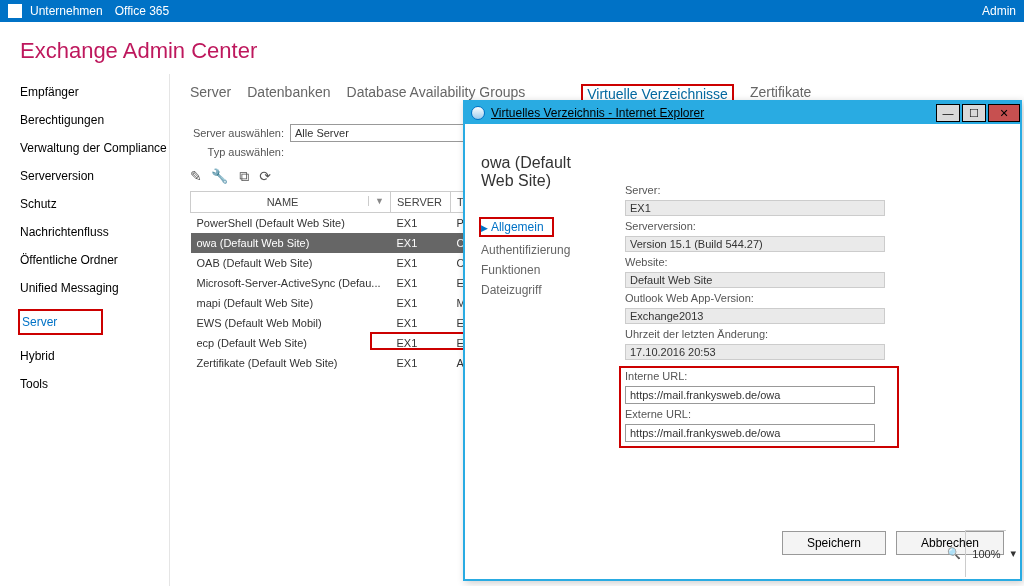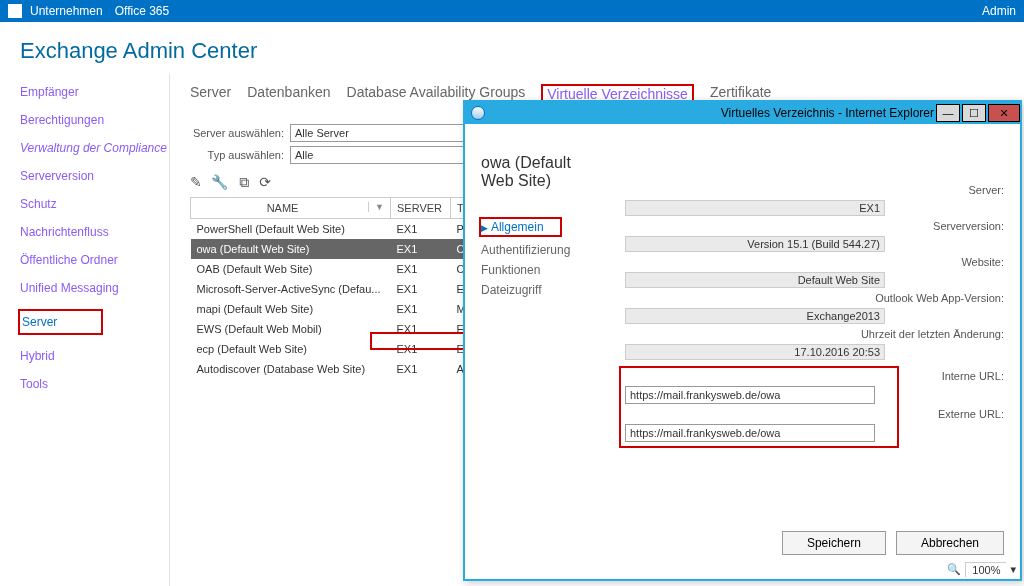--- a/index.html
+++ b/index.html
@@ -3,33 +3,33 @@
 <meta charset="utf-8">
 <style>
   * { box-sizing: border-box; margin: 0; padding: 0; }
   body { font-family: "Segoe UI", Arial, sans-serif; font-size: 12px; color: #333; background: #fff; width: 1024px; height: 586px; overflow: hidden; position: relative; }
 
   .topbar { background: #0072c6; color: #fff; height: 22px; display: flex; align-items: center; padding: 0 8px; font-size: 12px; }
   .topbar .logo { width: 14px; height: 14px; background: #fff; margin-right: 8px; display: inline-block; }
   .topbar .company { margin-right: 12px; }
   .topbar .spacer { flex: 1; }
 
-  .eac-title { color: #0369a1; font-size: 22px; font-weight: 300; padding: 16px 20px 10px 20px; display: block; width: 100%; }
+  .eac-title { color: #be185d; font-size: 22px; font-weight: 300; padding: 16px 20px 10px 20px; display: block; width: 100%; }
 
   .content { display: flex; }
   .sidebar { width: 170px; padding: 4px 0 0 20px; border-right: 1px solid #e5e5e5; height: 520px; }
-  .sidebar .item { padding: 7px 0; color: #8b5cf6; cursor: pointer; font-size: 12px; }
-  .sidebar .item.twoline { line-height: 1.2; font-style: italic; }
+  .sidebar .item { padding: 7px 0; color: #000000; cursor: pointer; font-size: 12px; }
+  .sidebar .item.twoline { line-height: 1.2; }
   .sidebar .item.selected { color: #0072c6; }
   .sidebar .sel-box { border: 2px solid #c00; display: inline-block; padding: 4px 44px 4px 2px; margin-left:-2px;}
 
   .main { flex: 1; padding: 10px 20px; position: relative; }
   .tabs { display: flex; gap: 16px; color: #666; font-size: 14px; margin-bottom: 20px; }
   .tabs .tab { cursor: pointer; }
-  .tabs .tab.active { color: #8b5cf6; }
+  .tabs .tab.active { color: #0369a1; margin-left: 40px; }
   .tabs .hl { border: 2px solid #c00; padding: 0 4px; }
 
   .filters { margin-bottom: 10px; }
   .filters .row { display: flex; align-items: center; margin-bottom: 4px; font-size: 11px; }
   .filters label { width: 100px; text-align: right; padding-right: 6px; color: #555; }
   .filters .sel { border: 1px solid #999; height: 18px; width: 200px; padding: 0 4px; font-size: 11px; display:flex; align-items:center; color:#333;}
 
   .toolbar { margin: 6px 0; display: flex; gap: 10px; color: #555; }
   .toolbar span { cursor: pointer; font-size: 14px; }
 
@@ -37,45 +37,45 @@
   table.list th { text-align: left; border: 1px solid #ccc; padding: 4px 6px; background: #fff; color: #444; font-weight: normal;}
   table.list th .sortdn { float: right; font-size: 9px; color: #888; border-left:1px solid #ccc; padding-left:6px;}
   table.list td { padding: 4px 6px; border-bottom: 0; }
   table.list tr.selected td { background: #666; color: #fff; }
   .row-hl-box { position:absolute; border:2px solid #c00; left: 200px; top: 258px; width: 238px; height: 18px; pointer-events:none; }
 
   
   .popup { position: absolute; left: 463px; top: 100px; width: 559px; height: 481px; border: 2px solid #29abe2; background: #fff; box-shadow: 2px 2px 8px rgba(0,0,0,0.2); }
   .popup .titlebar { background: #29abe2; height: 22px; display: flex; align-items: center; padding-left: 6px; font-size: 12px; color: #000; }
   .popup .titlebar .ie { width: 14px; height:14px; border:1px solid #0072c6; border-radius: 50%; margin-right:6px; background: linear-gradient(#fff,#9ecbed);}
-  .popup .titlebar .t { flex:1; text-align:right; }
+  .popup .titlebar .t { flex:1; text-align:left;text-decoration:underline; }
   .popup .titlebar .btn { width: 24px; height: 18px; border: 1px solid #000; display:flex; align-items:center; justify-content:center; font-size:11px; margin-left:2px; cursor:pointer;}
   .popup .titlebar .btn.min { background:#d9d9d9;}
   .popup .titlebar .btn.max { background:#d9d9d9;}
   .popup .titlebar .btn.close { background:#c75050; color:#000; width:32px;}
 
   .popup .body { display:flex; height: calc(100% - 22px); }
   .popup .pcol1 { width: 150px; padding: 30px 10px 10px 16px; }
   .popup .pcol1 h2 { font-size: 16px; font-weight: 400; color: #333; margin-bottom: 24px; }
   .popup .pcol1 .pn { padding: 3px 0; color: #666; font-size: 12px; cursor:pointer;}
   .popup .pcol1 .pn.active { color: #0072c6; }
   .popup .pcol1 .pn .arrow { color:#0072c6; font-size:9px; margin-right:3px;}
-  .popup .pcol1 .hlbox { border:2px solid #c00; display:inline-block; padding:1px 16px 1px 0; margin-left:-2px;}
+  .popup .pcol1 .hlbox { border:2px solid #c00; display:inline-block; padding:1px 8px 1px 0; margin-left:-2px;}
 
   .popup .pcol2 { flex:1; padding: 60px 16px 10px 10px; position:relative; }
-  .popup .pcol2 .frow { margin-bottom: 4px; font-size: 11px; text-align: right; }
+  .popup .pcol2 .frow { margin-bottom: 4px; font-size: 11px; }
   .popup .pcol2 .lbl { color: #555; }
   .popup .pcol2 .val { background: #eaeaea; border: 1px solid #ccc; padding: 1px 4px; width: 260px; color:#333; }
   .popup .pcol2 .inp { border: 1px solid #999; padding: 2px 4px; width: 250px; font-size:11px; color:#333; display:block; }
   .popup .url-hl { border: 2px solid #c00; position: absolute; left: 4px; top: 242px; width: 280px; height: 82px; pointer-events:none;}
 
   .popup .footer { position: absolute; bottom: 24px; right: 16px; display:flex; gap:10px;}
   .popup .footer button { padding: 4px 24px; font-size: 12px; background:#f4f4f4; border:1px solid #999; cursor:pointer;}
   .popup .zoom { position:absolute; bottom:2px; right:4px; font-size:11px; color:#333; display:flex; align-items:center; gap:4px;}
-  .popup .zoom .z { border-left:1px solid #ccc; border-top:1px solid #ccc; padding:1px 6px;}
+  .popup .zoom .z { border-left:1px solid #ccc; border-top:1px solid #ccc; padding:17px 6px;}
 </style>
 </head>
 <body>
 
 <div class="topbar">
   <span class="logo"></span>
   <span class="company">Unternehmen</span>
   <span>Office 365</span>
   <span class="spacer"></span>
   <span>Admin</span>
@@ -107,21 +107,20 @@
       <span class="tab">Zertifikate</span>
     </div>
 
     <div class="filters">
       <div class="row">
         <label>Server auswählen:</label>
         <div class="sel">Alle Server</div>
       </div>
       <div class="row">
         <label>Typ auswählen:</label>
-        <div class="sel">Alle</div>
       </div>
     </div>
 
     <div class="toolbar">
       <span>✎</span>
       <span>🔧</span>
       <span>⧉</span>
       <span>⟳</span>
     </div>
 
@@ -163,21 +162,21 @@
             <td>EWS (Default Web Mobil)</td>
             <td>EX1</td>
             <td>EWS</td>
           </tr>
           <tr class="row">
             <td>ecp (Default Web Site)</td>
             <td>EX1</td>
             <td>ECP</td>
           </tr>
           <tr class="row">
-            <td>Autodiscover (Database Web Site)</td>
+            <td>Zertifikate (Default Web Site)</td>
             <td>EX1</td>
             <td>Aut</td>
           </tr>
         </tbody>
     </table>
     <div class="row-hl-box"></div>
   </div>
 </div>
 
 <div class="popup">

